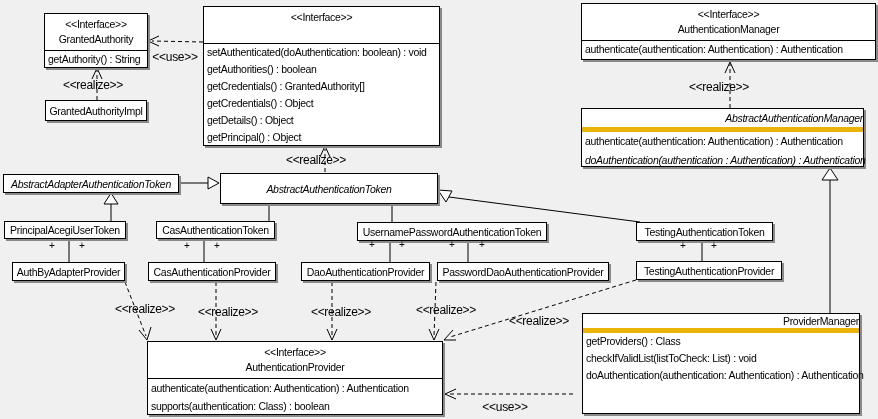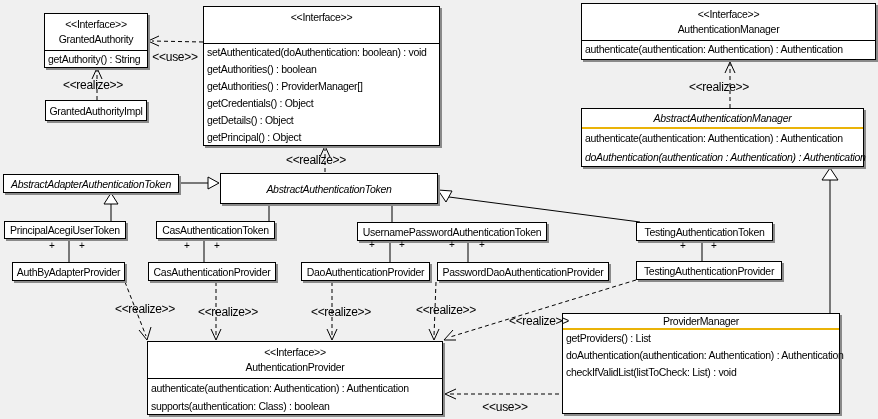--- a/index.html
+++ b/index.html
@@ -3,21 +3,21 @@
 <meta charset="utf-8">
 <style>
   html,body{margin:0;padding:0;background:#f0f0f0;}
   .board{position:relative;width:878px;height:419px;background:#f0f0f0;overflow:hidden;
          font-family:"Liberation Sans",sans-serif;color:#000;}
   svg.wires{position:absolute;left:0;top:0;z-index:1;}
   .uml-box{position:absolute;background:#fff;border:1px solid #000;box-shadow:2px 2px 0 #8a8a8a;
            z-index:2;box-sizing:border-box;}
   .hdr{border-bottom:1px solid #000;text-align:center;padding-top:3px;}
   .hdr div{font-size:10.5px;line-height:15px;letter-spacing:-0.3px;white-space:nowrap;}
-  .hdr-s{border-bottom:2px solid #eab308;text-align:center;}
+  .hdr-s{border-bottom:5px solid #eab308;text-align:right;}
   .hdr-s div{font-size:10.5px;letter-spacing:-0.3px;white-space:nowrap;}
   .methods{padding-left:3px;}
   .m{font-size:10.5px;letter-spacing:-0.3px;white-space:nowrap;}
   .name-only{display:flex;align-items:center;justify-content:center;
              font-size:10.5px;letter-spacing:-0.3px;white-space:nowrap;}
   .abstract{font-style:italic;}
   .lbl{position:absolute;z-index:3;font-size:12px;letter-spacing:-0.3px;
        text-align:center;white-space:nowrap;}
   .plus{position:absolute;z-index:3;font-size:10px;text-align:center;width:10px;}
 </style>
@@ -111,21 +111,21 @@
     <span>GrantedAuthorityImpl</span>
   </div>
 
   <div class="uml-box" style="left:203px;top:6px;width:237px;height:140px">
     <div class="hdr" style="height:33px">
       <div>&lt;&lt;Interface&gt;&gt;</div>
     </div>
     <div class="methods">
       <div class="m" style="line-height:17px">setAuthenticated(doAuthentication: boolean) : void</div>
       <div class="m" style="line-height:17px">getAuthorities() : boolean</div>
-      <div class="m" style="line-height:17px">getAuthorities() : ProviderManager[]</div>
+      <div class="m" style="line-height:17px">getCredentials() : GrantedAuthority[]</div>
       <div class="m" style="line-height:17px">getCredentials() : Object</div>
       <div class="m" style="line-height:17px">getDetails() : Object</div>
       <div class="m" style="line-height:17px">getPrincipal() : Object</div>
     </div>
   </div>
 
   <div class="uml-box" style="left:581px;top:3px;width:295px;height:57px">
     <div class="hdr" style="height:33px">
       <div>&lt;&lt;Interface&gt;&gt;</div>
       <div>AuthenticationManager</div>
@@ -186,24 +186,24 @@
     <div class="hdr" style="height:33px">
       <div>&lt;&lt;Interface&gt;&gt;</div>
       <div>AuthenticationProvider</div>
     </div>
     <div class="methods">
       <div class="m" style="line-height:18px">authenticate(authentication: Authentication) : Authentication</div>
       <div class="m" style="line-height:18px">supports(authentication: Class) : boolean</div>
     </div>
   </div>
 
-  <div class="uml-box" style="left:562px;top:313px;width:278px;height:101px">
+  <div class="uml-box" style="left:582px;top:313px;width:278px;height:101px">
     <div class="hdr-s" style="height:14px">
       <div style="line-height:14px">ProviderManager</div>
     </div>
     <div class="methods">
-      <div class="m" style="line-height:17px">getProviders() : List</div>
+      <div class="m" style="line-height:17px">getProviders() : Class</div>
+      <div class="m" style="line-height:17px">checkIfValidList(listToCheck: List) : void</div>
       <div class="m" style="line-height:17px">doAuthentication(authentication: Authentication) : Authentication</div>
-      <div class="m" style="line-height:17px">checkIfValidList(listToCheck: List) : void</div>
     </div>
   </div>
 
 </div>
 
 </body></html>

